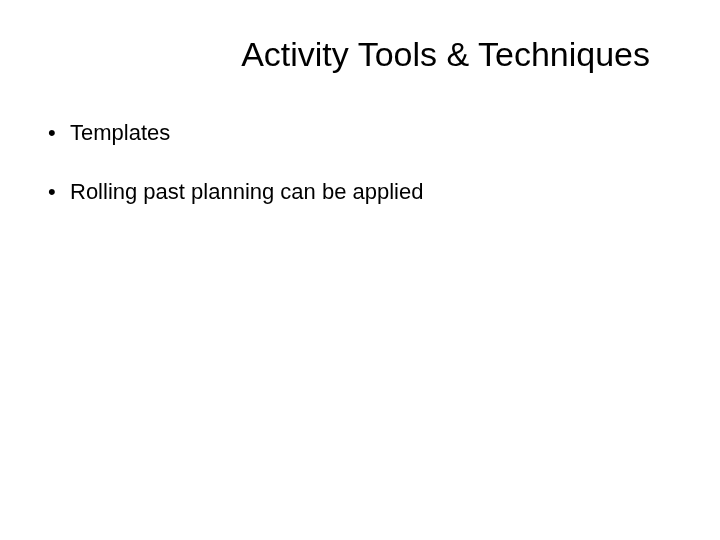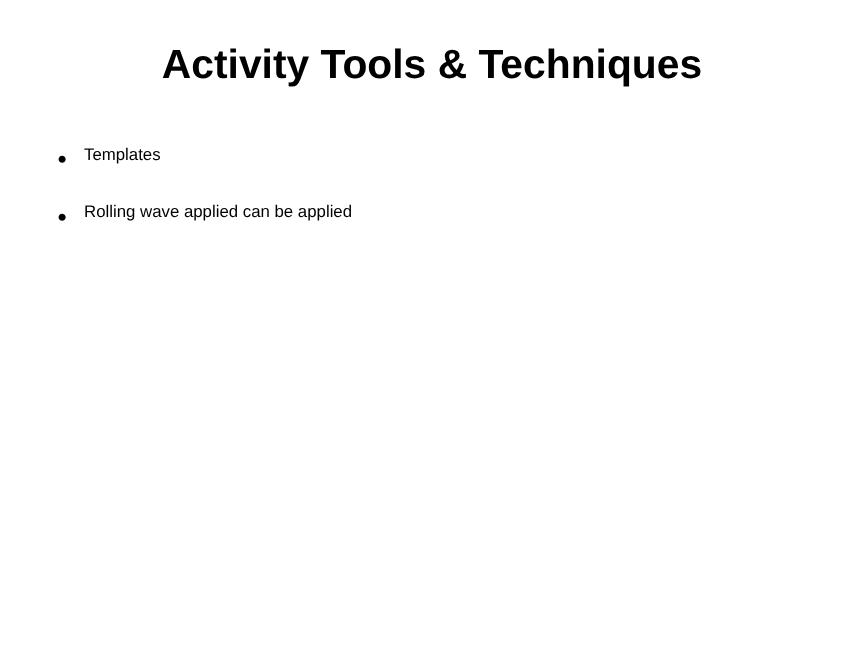--- a/index.html
+++ b/index.html
@@ -10,45 +10,45 @@
     body {
       width: 720px;
       height: 540px;
       background: #ffffff;
       font-family: Arial, Helvetica, sans-serif;
       color: #000000;
       padding: 35px 30px;
     }
     .slide-title {
       font-size: 34px;
-      font-weight: bold;
-      text-align: center;
+      font-weight: normal;
+      text-align: right;
       margin-bottom: 45px;
       margin-left: 40px;
       margin-right: 40px;
     }
     .bullet-list {
       list-style: none;
       padding-left: 18px;
     }
     .bullet-item {
-      font-size: 14px;
+      font-size: 22px;
       line-height: 1.3;
       margin-bottom: 30px;
       position: relative;
       padding-left: 22px;
     }
     .bullet-item::before {
       content: "•";
       position: absolute;
       left: 0;
       font-size: 22px;
     }
   </style>
 </head>
 <body>
 
 <h1 class="slide-title">Activity Tools &amp; Techniques</h1>
 
 <ul class="bullet-list">
   <li class="bullet-item">Templates</li>
-  <li class="bullet-item">Rolling wave applied can be applied</li>
+  <li class="bullet-item">Rolling past planning can be applied</li>
 </ul>
 
 </body></html>

